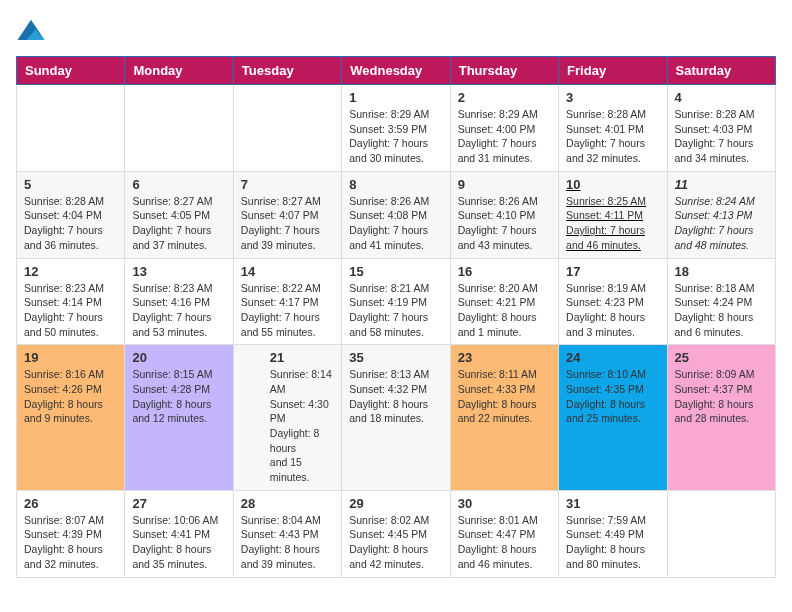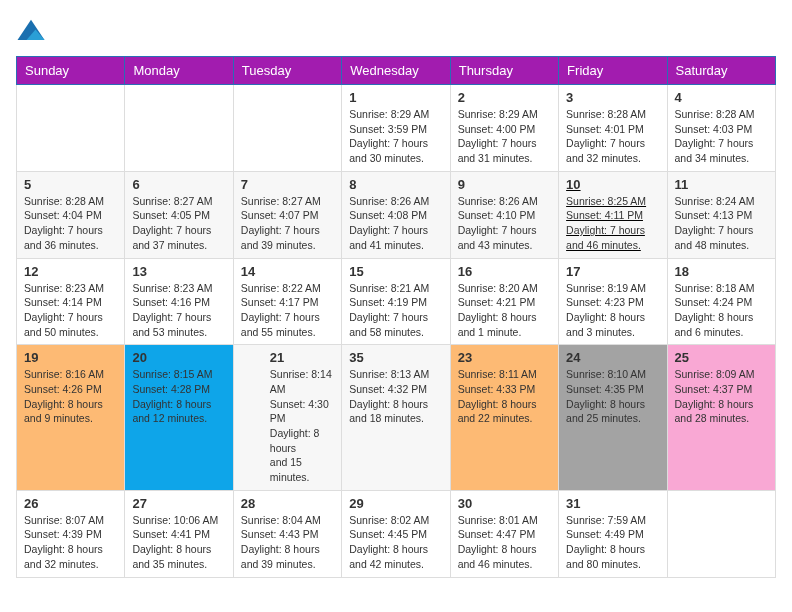--- a/index.html
+++ b/index.html
@@ -48,24 +48,24 @@
     .location-title {
       font-size: 16px;
       color: #555;
     }
     .calendar {
       width: 100%;
       border-collapse: collapse;
       border: 1px solid #ccc;
     }
     .calendar th {
-      background-color: #a21caf;
+      background-color: #be185d;
       color: white;
       font-size: 13px;
-      font-weight: normal;
+      font-weight: bold;
       padding: 6px 8px;
       text-align: left;
       border: 1px solid #2a6db5;
     }
     .calendar td {
       vertical-align: top;
       border: 1px solid #ddd;
       padding: 5px 7px;
       width: calc(100% / 7);
       min-height: 80px;
@@ -193,21 +193,21 @@
           <div class="day-info">Daylight: 7 hours</div>
           <div class="day-info">and 43 minutes.</div>
         </td>
         <td style="background: rgb(247, 247, 247); text-decoration: underline;">
           <div class="day-number">10</div>
           <div class="day-info">Sunrise: 8:25 AM</div>
           <div class="day-info">Sunset: 4:11 PM</div>
           <div class="day-info">Daylight: 7 hours</div>
           <div class="day-info">and 46 minutes.</div>
         </td>
-        <td style="background: rgb(247, 247, 247);">
+        <td style="background: rgb(247, 247, 247); font-style: italic;">
           <div class="day-number">11</div>
           <div class="day-info">Sunrise: 8:24 AM</div>
           <div class="day-info">Sunset: 4:13 PM</div>
           <div class="day-info">Daylight: 7 hours</div>
           <div class="day-info">and 48 minutes.</div>
         </td>
       </tr>
       <tr>
         <td>
           <div class="day-number">12</div>
@@ -260,21 +260,21 @@
         </td>
       </tr>
       <tr>
         <td style="background: #fdba74;">
           <div class="day-number">19</div>
           <div class="day-info">Sunrise: 8:16 AM</div>
           <div class="day-info">Sunset: 4:26 PM</div>
           <div class="day-info">Daylight: 8 hours</div>
           <div class="day-info">and 9 minutes.</div>
         </td>
-        <td style="background: #0ea5e9; margin-top: 43px;">
+        <td style="background: #c4b5fd; margin-top: 43px;">
           <div class="day-number">20</div>
           <div class="day-info">Sunrise: 8:15 AM</div>
           <div class="day-info">Sunset: 4:28 PM</div>
           <div class="day-info">Daylight: 8 hours</div>
           <div class="day-info">and 12 minutes.</div>
         </td>
         <td style="background: rgb(247, 247, 247); padding-left: 36px;">
           <div class="day-number">21</div>
           <div class="day-info">Sunrise: 8:14 AM</div>
           <div class="day-info">Sunset: 4:30 PM</div>
@@ -288,21 +288,21 @@
           <div class="day-info">Daylight: 8 hours</div>
           <div class="day-info">and 18 minutes.</div>
         </td>
         <td style="background: #fdba74;">
           <div class="day-number">23</div>
           <div class="day-info">Sunrise: 8:11 AM</div>
           <div class="day-info">Sunset: 4:33 PM</div>
           <div class="day-info">Daylight: 8 hours</div>
           <div class="day-info">and 22 minutes.</div>
         </td>
-        <td style="background: #a3a3a3; margin-left: 29px;">
+        <td style="background: #0ea5e9; margin-left: 29px;">
           <div class="day-number">24</div>
           <div class="day-info">Sunrise: 8:10 AM</div>
           <div class="day-info">Sunset: 4:35 PM</div>
           <div class="day-info">Daylight: 8 hours</div>
           <div class="day-info">and 25 minutes.</div>
         </td>
         <td style="background: #f9a8d4;">
           <div class="day-number">25</div>
           <div class="day-info">Sunrise: 8:09 AM</div>
           <div class="day-info">Sunset: 4:37 PM</div>

